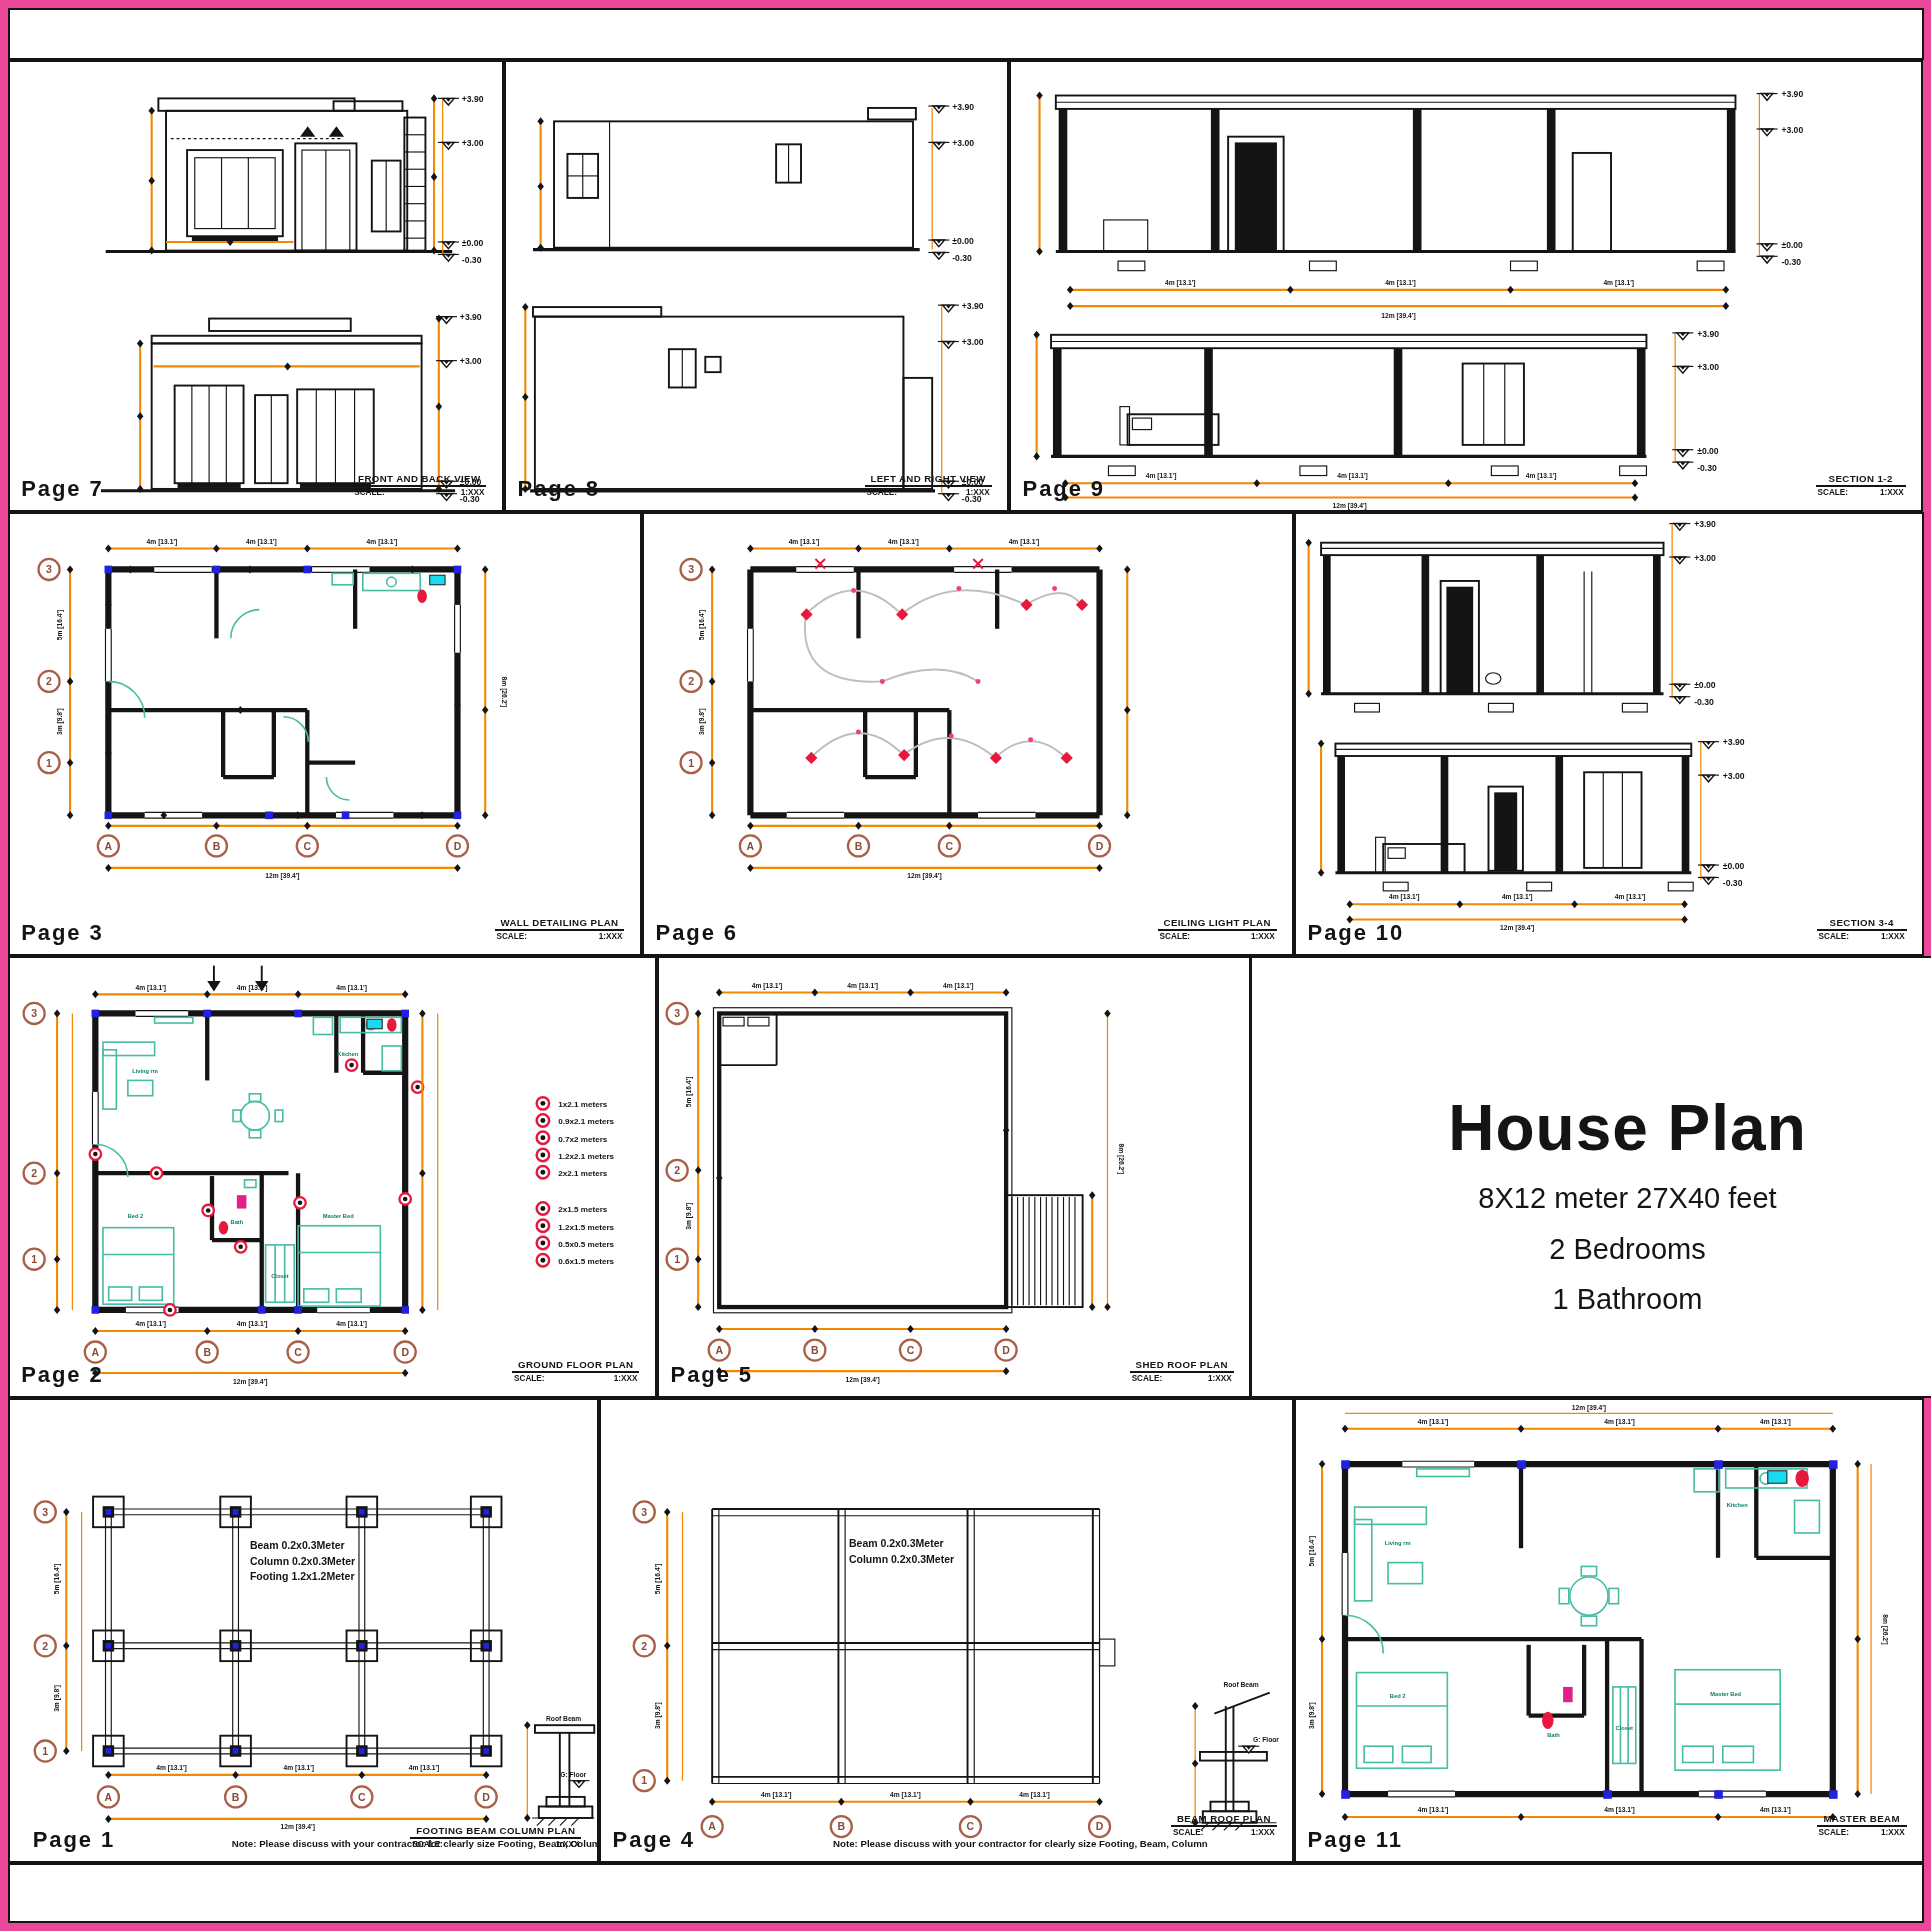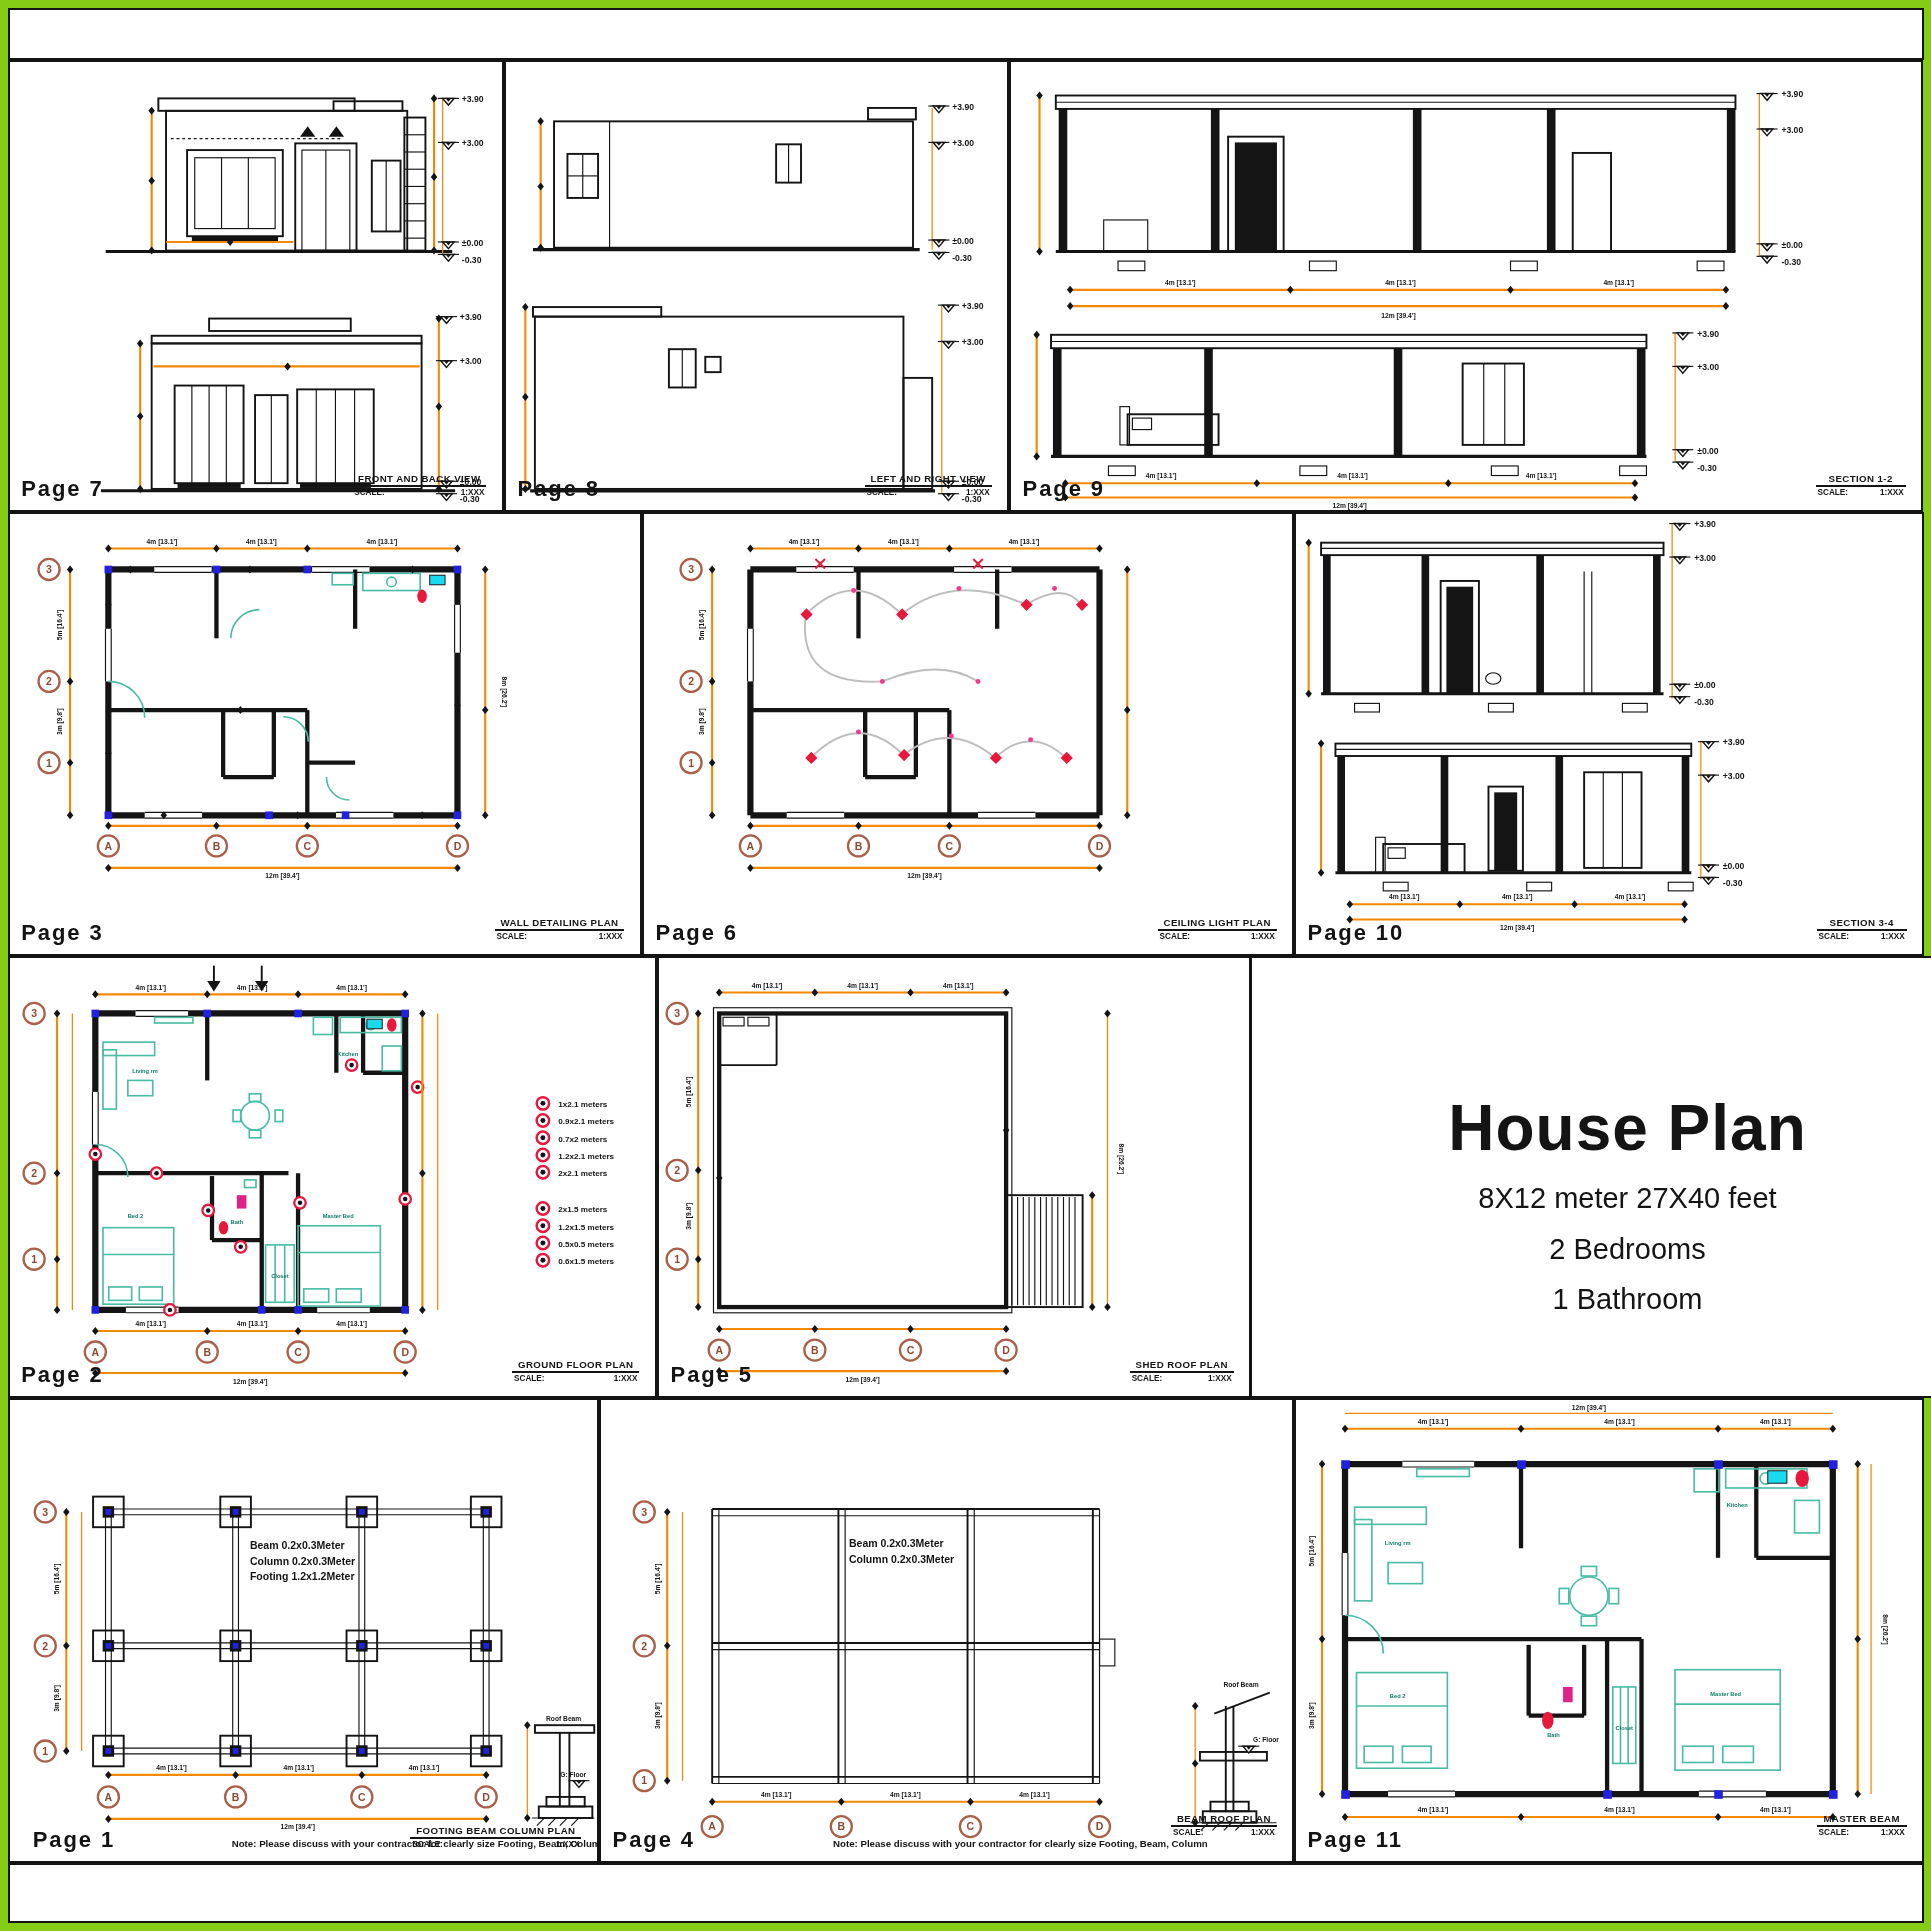--- a/index.html
+++ b/index.html
@@ -1,16 +1,16 @@
 <!DOCTYPE html>
 <html><head>
 <meta charset="utf-8">
 <style>
   html,body{margin:0;padding:0;background:#fff;font-family:"Liberation Sans",sans-serif;}
-  #stage{position:relative;width:1931px;height:1931px;background:#84cc16;overflow:hidden;}
+  #stage{position:relative;width:1931px;height:1931px;background:#ec4899;overflow:hidden;}
   .panel{position:absolute;border:2.4px solid #141414;box-sizing:border-box;background:#fff;}
   .strip{position:absolute;border:2.4px solid #141414;box-sizing:border-box;background:#fff;}
   .panel svg{position:absolute;left:0;top:0;width:100%;height:100%;}
   .plabel{position:absolute;left:11.6px;bottom:7.7px;font-size:22px;font-weight:bold;letter-spacing:1.9px;color:#141414;text-align:center;}
   .ptitle{position:absolute;right:15.4px;bottom:11.6px;text-align:center;color:#141414;margin-left:32px;}
   .ptitle .t{font-size:9.7px;font-weight:bold;border-bottom:2.4px solid #141414;padding:0 5.8px 1px 5.8px;letter-spacing:0.4px;}
   .ptitle .s{display:flex;justify-content:space-between;gap:32px;font-size:8.2px;font-weight:bold;padding:1px 1.9px;}
   .pnote{position:absolute;bottom:11.6px;font-size:9.7px;font-weight:bold;color:#141414;white-space:nowrap;}
   .titleblock{position:absolute;left:0;top:0;width:100%;height:100%;text-align:center;color:#141414;}
   .titleblock .big{font-size:64px;font-weight:bold;margin-top:133px;letter-spacing:1px;}

